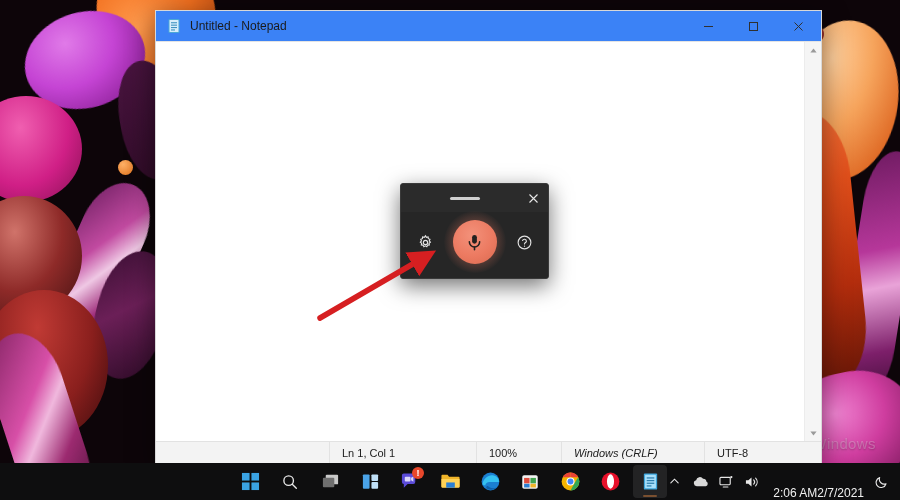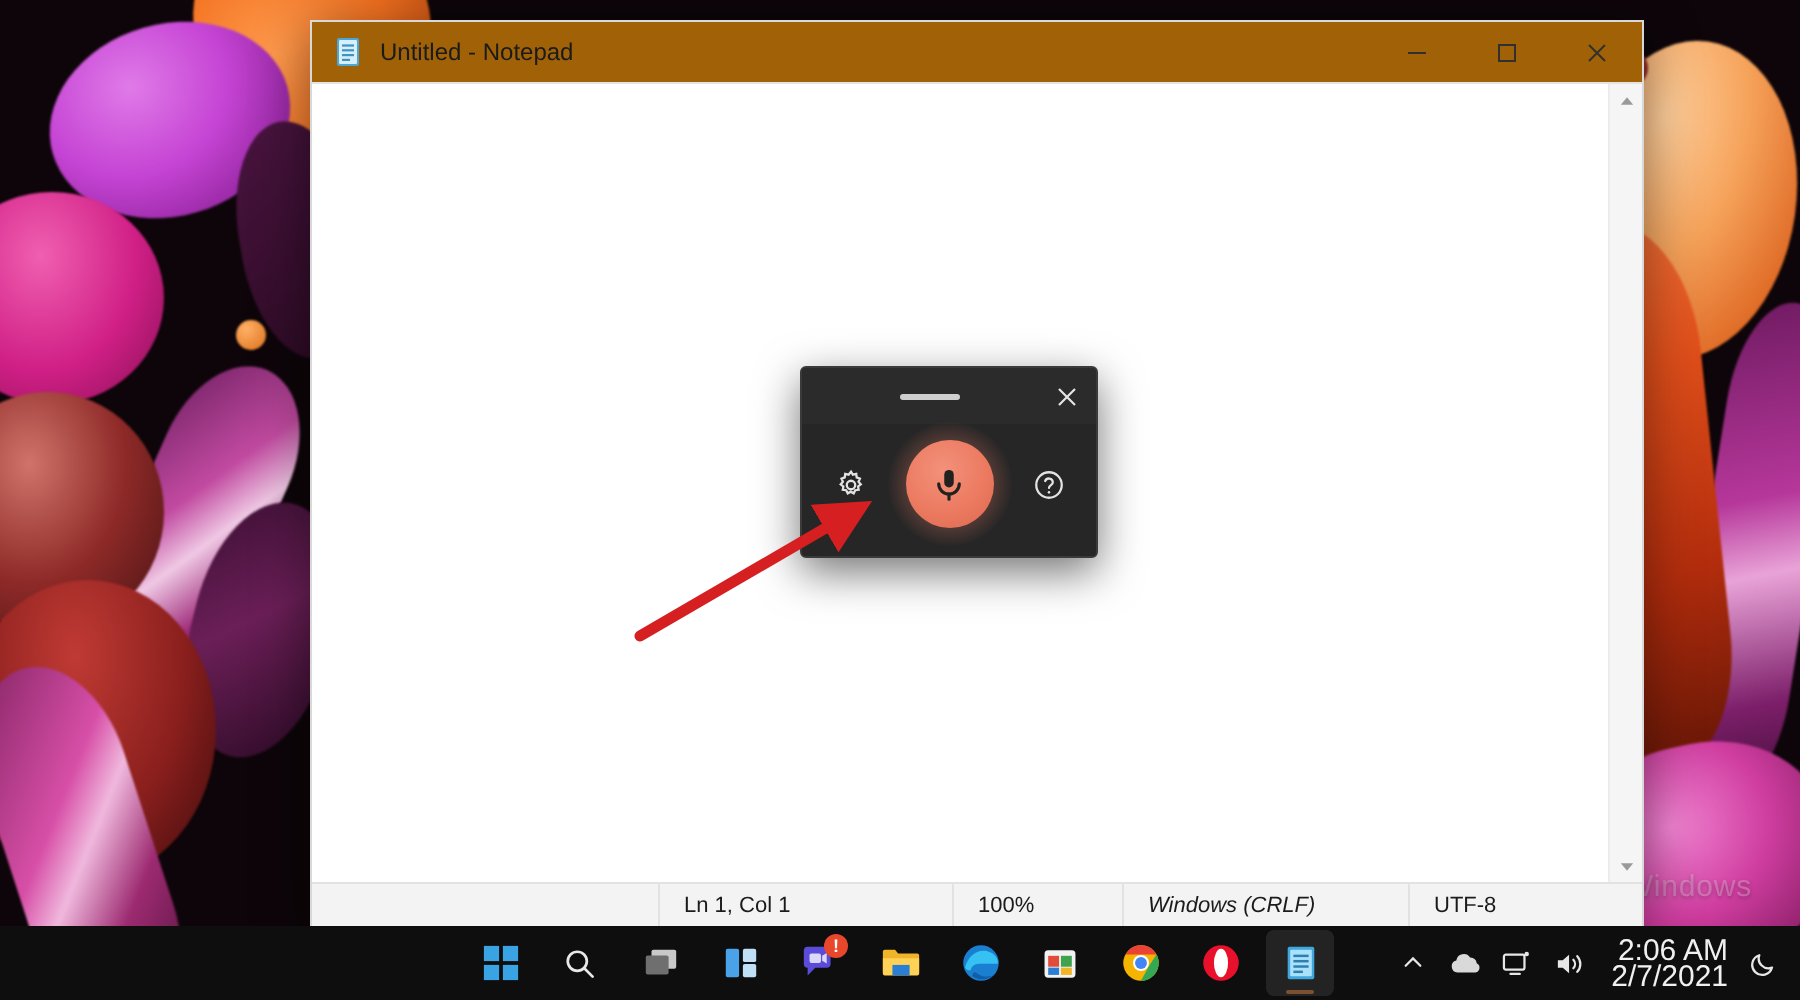--- a/index.html
+++ b/index.html
@@ -131,21 +131,21 @@
     background: #f3f3f3;
     box-shadow: 0 6px 26px rgba(0,0,0,0.45);
     display: flex;
     flex-direction: column;
     border: 1px solid #d8d8d8;
   }
   .np-titlebar {
     height: 30px;
     display: flex;
     align-items: center;
-    background: #a16207;
+    background: #3b82f6;
     flex: 0 0 auto;
   }
   .np-title-left {
     display: flex;
     align-items: center;
     gap: 8px;
     padding-left: 10px;
     flex: 1 1 auto;
     min-width: 0;
   }
@@ -380,25 +380,25 @@
     gap: 0px;
     padding-right: 6px;
   }
   .tray-icon {
     width: 26px; height: 37px;
     display: flex; align-items: center; justify-content: center;
     color: #e7e7e7;
   }
   .tray-clock {
     display: flex;
-    flex-direction: column;
+    flex-direction: row;
     align-items: flex-end;
     justify-content: center;
     color: #f0f0f0;
-    font-size: 15px;
+    font-size: 12px;
     line-height: 13px;
     padding: 0 6px 0 8px;
     height: 37px;
     text-align: right;
   }
   .tray-bell {
     width: 24px; height: 37px;
     display: flex; align-items: center; justify-content: center;
     color: #e7e7e7;
   }

